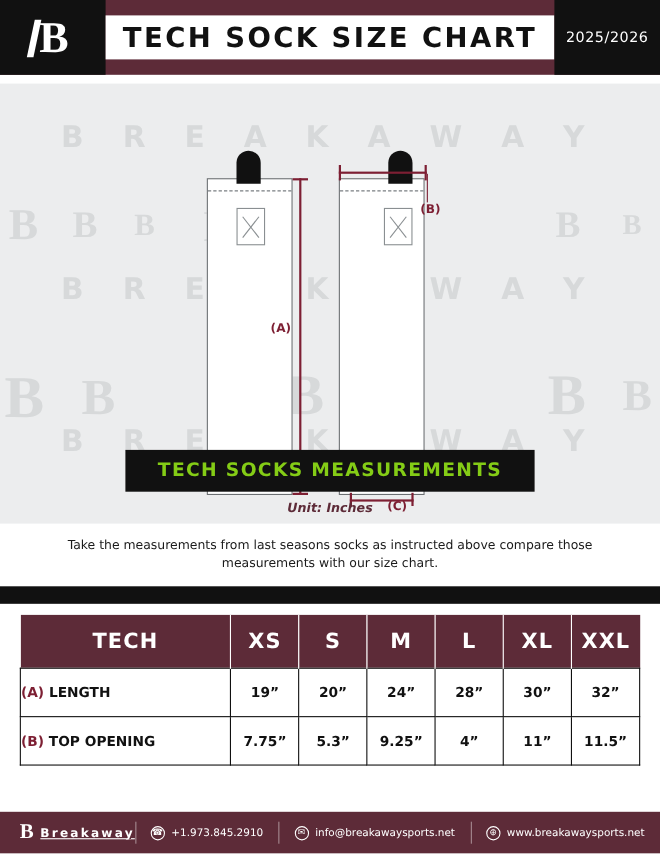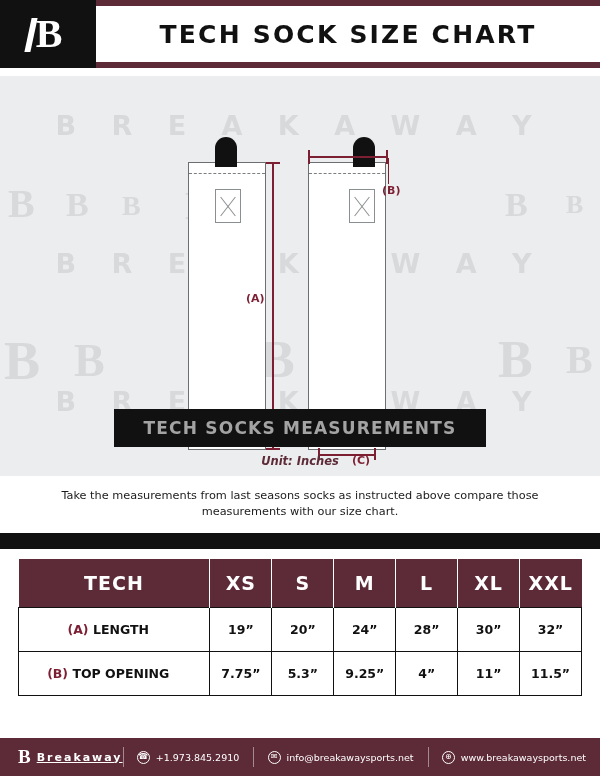--- a/index.html
+++ b/index.html
@@ -36,21 +36,21 @@
   }
   .logo-mark .slash {
     position: absolute;
     left: -8px; top: 4px;
     width: 6px; height: 34px;
     background: #fff;
     transform: skewX(-12deg);
   }
   .title-wrap {
     flex: 1 1 auto;
-    height: 56px;
+    height: 40px;
     margin: 0 0 0 0;
     background: #ffffff;
     display: flex;
     align-items: center;
     justify-content: center;
   }
   .title-wrap h1 {
     font-size: 25px;
     letter-spacing: 2.2px;
     font-weight: bold;
@@ -154,21 +154,21 @@
   
   .meas-banner-wrap {
     position: absolute;
     left: 0; right: 0; bottom: 0;
     display: flex;
     flex-direction: column;
     align-items: center;
   }
   .meas-banner {
     background: #111111;
-    color: #a3a3a3;
+    color: #84cc16;
     padding: 9px 30px;
     font-size: 17px;
     letter-spacing: 1.2px;
     font-weight: bold;
     font-family: "DejaVu Sans", sans-serif;
   }
   .unit {
     color: #5d2b38;
     font-size: 11.5px;
     font-style: italic;
@@ -214,21 +214,21 @@
   tbody td {
     border: 1px solid #111111;
     font-size: 12.5px;
     font-weight: bold;
     padding: 14px 0;
     text-align: center;
     color: #111;
     font-family: "DejaVu Sans", sans-serif;
   }
   tbody td.rowlabel {
-    text-align: center;
+    text-align: left;
     padding-right: 12px;
     font-size: 12.5px;
   }
   tbody td.rowlabel .code { color: #7d1f33; }
 
   
   .footer {
     position: absolute;
     bottom: 0; left: 0; right: 0;
     height: 38px;
@@ -281,20 +281,21 @@
 
 <div class="header">
   <div class="logo-box">
     <div class="logo-mark">
       <span class="slash"></span>B
     </div>
   </div>
   <div class="title-wrap">
     <h1>TECH SOCK SIZE CHART</h1>
   </div>
+  <div class="season-box">2025/2026</div>
 </div>
 
 <div class="diagram">
 
   <div class="wm-layer">
     <div class="wm-text" style="top:34px;">B R E A K A W A Y</div>
     <div class="wm-text" style="top:172px;">B R E A K A W A Y</div>
     <div class="wm-text" style="top:310px;">B R E A K A W A Y</div>
 
     <div class="wm-b" style="left:8px;  top:108px; font-size:40px;">B</div>

